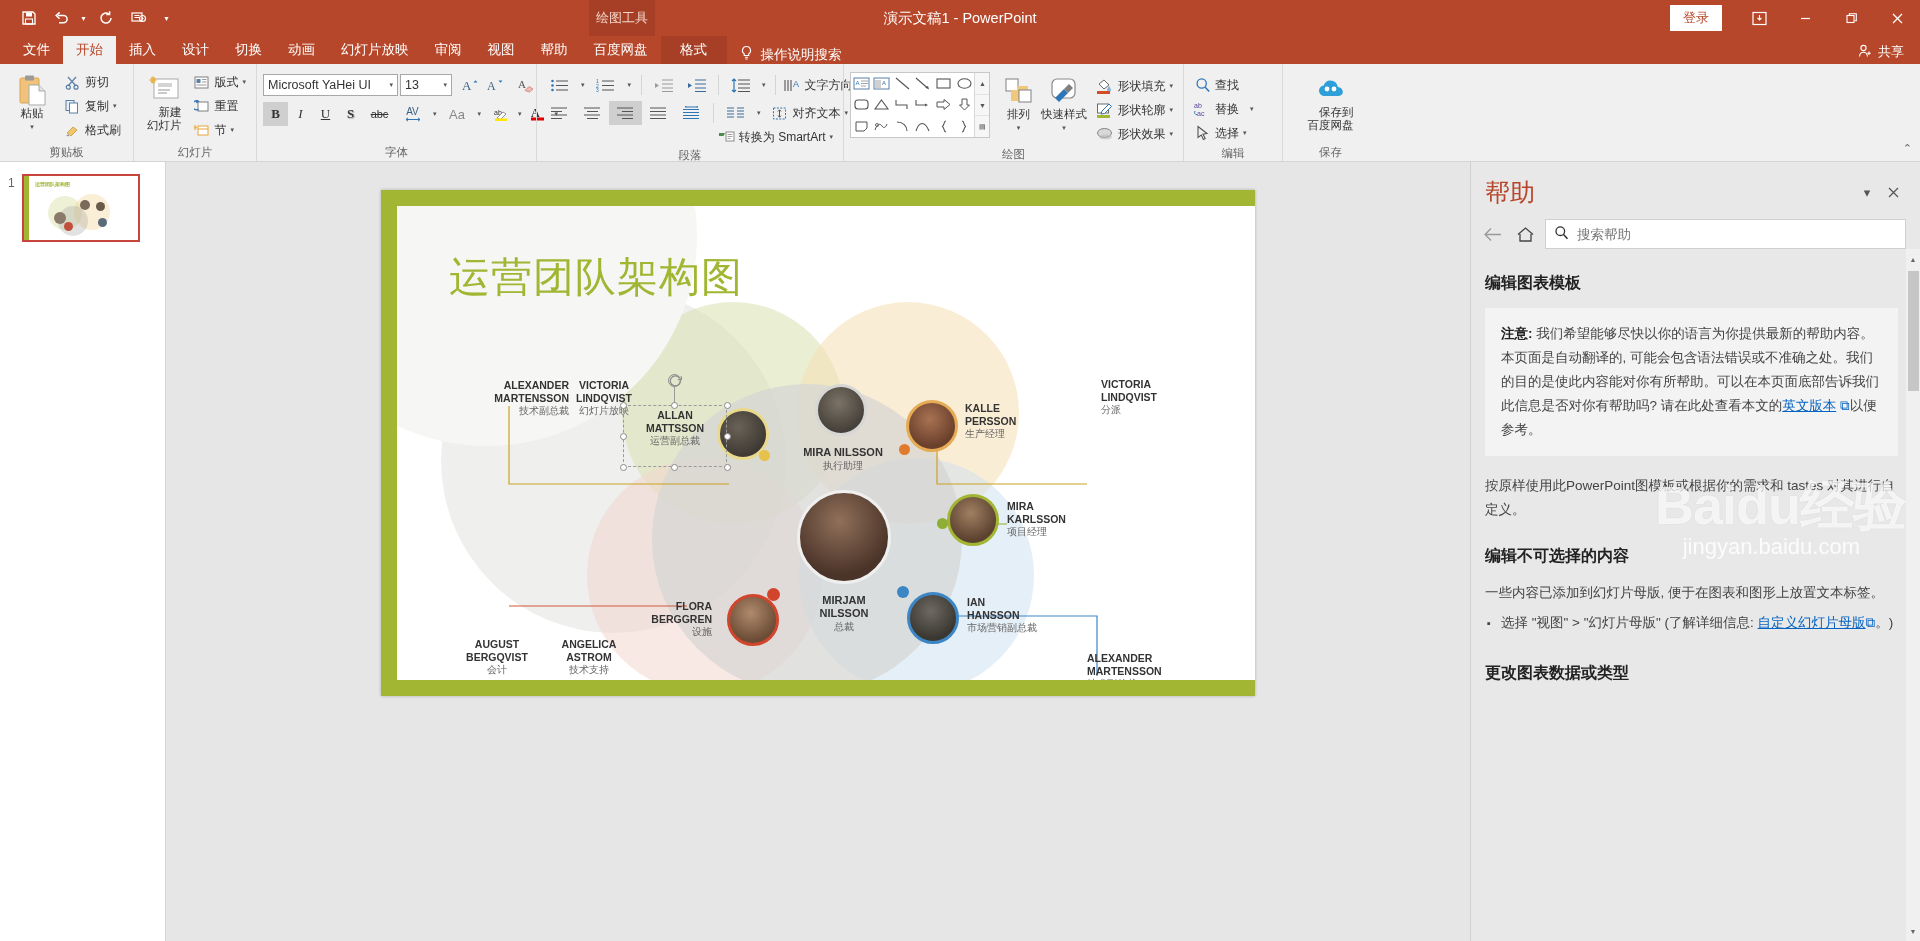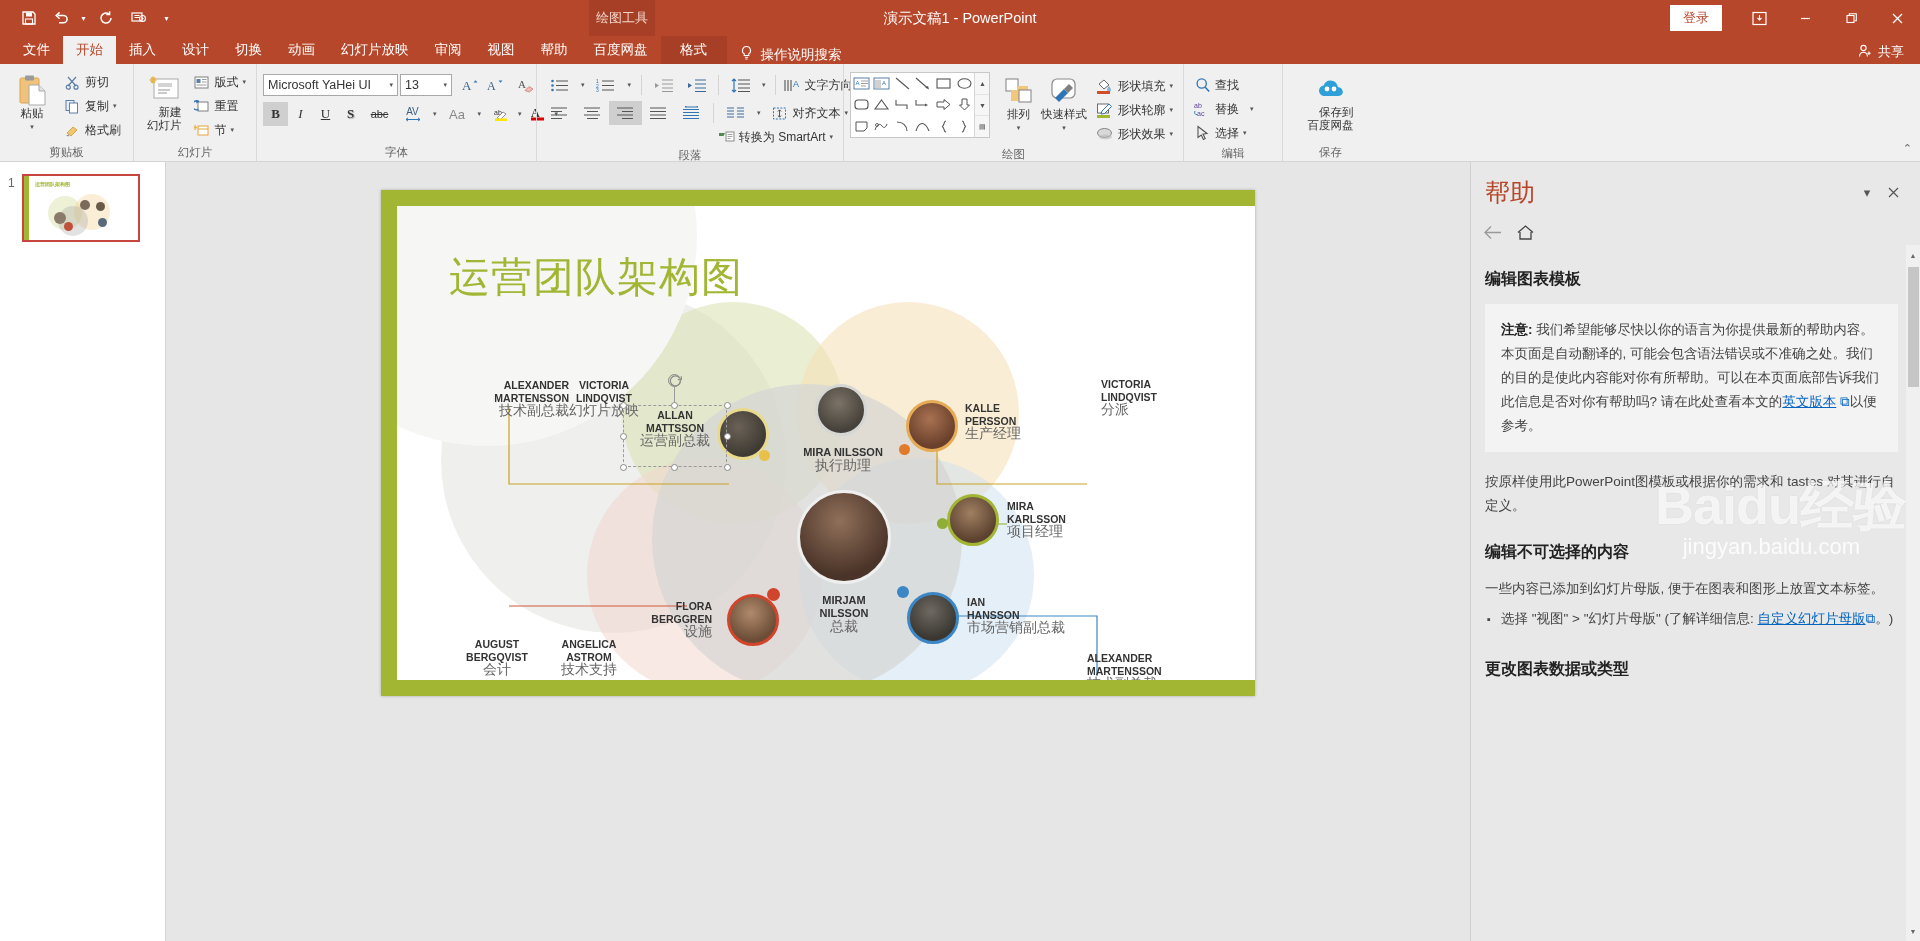--- a/index.html
+++ b/index.html
@@ -177,21 +177,21 @@
     position:absolute; right:60px; top:534px; font-size:22px;
     color:rgba(255,255,255,.85); white-space:nowrap; pointer-events:none;
   }
   
   .slide-title {
     position:absolute; left:52px; top:44px; font-size:41px; color:#a2b634; letter-spacing:1px;
   }
   .blob { position:absolute; border-radius:50%; }
   .photo { position:absolute; border-radius:50%; overflow:hidden; }
   .nm { position:absolute; font-size:10.5px; font-weight:bold; color:#333; line-height:12.5px; }
-  .rl { font-size:14px; font-weight:normal; color:#666; }
+  .rl { font-size:10px; font-weight:normal; color:#666; }
   .ctr-name { position:absolute; text-align:center; font-size:11px; font-weight:bold; color:#333; line-height:13px;}
   
   .sel-box { position:absolute; border:1px dashed #9a9a9a; }
   .handle {
     position:absolute; width:7px; height:7px; background:#fff; border:1px solid #8a8a8a; border-radius:50%;
   }
   .rot-handle {
     position:absolute; width:13px; height:13px; border:1.4px solid #8a8a8a; border-radius:50%;
   }
 </style>
@@ -959,20 +959,29 @@
       <div class="hp-nav-ico">
         <svg width="19" height="15" viewBox="0 0 19 15">
             <path d="M18 7.5H2M8 1.5L2 7.5l6 6" fill="none" stroke="#999" stroke-width="1.3"></path>
           </svg>
       </div>
       <div class="hp-nav-ico">
         <svg width="19" height="17" viewBox="0 0 19 17">
             <path d="M2 8.5L9.5 2l7.5 6.5M4 8v7h11V8" fill="none" stroke="#444" stroke-width="1.3"></path>
           </svg>
       </div>
+      <div class="hp-searchbox">
+        <span>
+          <svg width="15" height="15" viewBox="0 0 15 15">
+              <circle cx="6.3" cy="6.2" r="4.3" fill="none" stroke="#333" stroke-width="1.3"></circle>
+              <path d="M9.5 9.6l4 4.2" stroke="#333" stroke-width="1.5"></path>
+            </svg>
+        </span>
+        <input type="text" placeholder="搜索帮助" style="">
+      </div>
     </div>
     <div class="hp-body">
       <div class="hp-h2">编辑图表模板</div>
       <div class="hp-note">
         <b>注意:</b><span> 我们希望能够尽快以你的语言为你提供最新的帮助内容。本页面是自动翻译的, 可能会包含语法错误或不准确之处。我们的目的是使此内容能对你有所帮助。可以在本页面底部告诉我们此信息是否对你有帮助吗? 请在此处查看本文的</span><a class="hp-link" href="#">英文版本</a>
         <span style="color:#0563c1;">⧉</span><span>以便参考。</span>
       </div>
       <div class="hp-p">按原样使用此PowerPoint图模板或根据你的需求和 tastes 对其进行自定义。</div>
       <div class="hp-h2" style="margin-top:24px;">编辑不可选择的内容</div>
       <div class="hp-p" style="margin-top:6px;">一些内容已添加到幻灯片母版, 便于在图表和图形上放置文本标签。</div>

